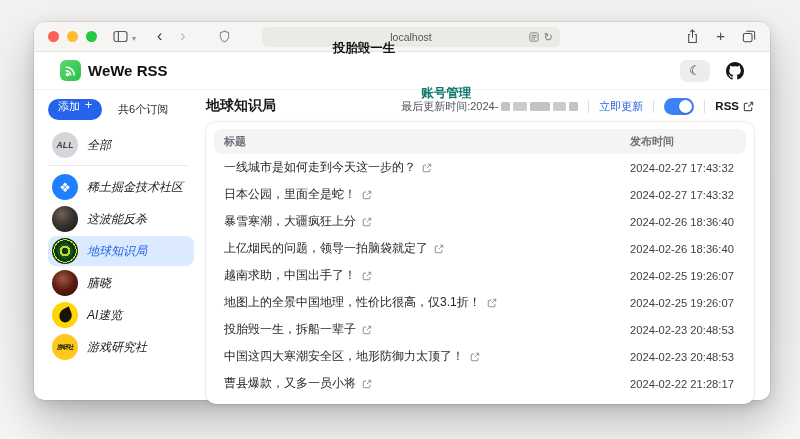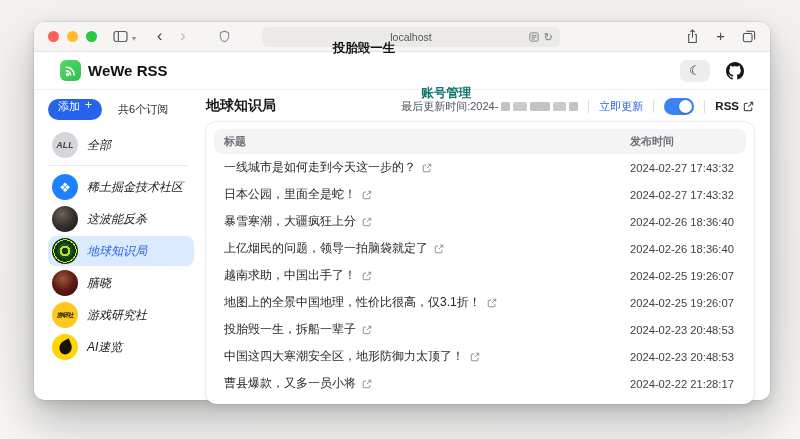--- a/index.html
+++ b/index.html
@@ -257,31 +257,31 @@
   </div>
 
   <div class="sub-item">
     <span class="avatar av-person-photo-red-icon">
               <span class="av-inner"></span>
             </span>
     <span class="sub-label">膳晓</span>
   </div>
 
   <div class="sub-item">
+    <span class="avatar av-ai-swoosh-icon">
+              <span class="shape"></span>
+            </span>
+    <span class="sub-label">AI速览</span>
+  </div>
+
+  <div class="sub-item">
     <span class="avatar av-game-society-icon">
               <span class="av-inner">游研社</span>
             </span>
     <span class="sub-label">游戏研究社</span>
-  </div>
-
-  <div class="sub-item">
-    <span class="avatar av-ai-swoosh-icon">
-              <span class="shape"></span>
-            </span>
-    <span class="sub-label">AI速览</span>
   </div>
 </div>
     </aside>
 
     <section class="main">
       <div class="main-header">
         <span class="feed-title">地球知识局</span>
         <div class="meta">
           <span class="upd">
             <span>最后更新时间:2024-</span>

